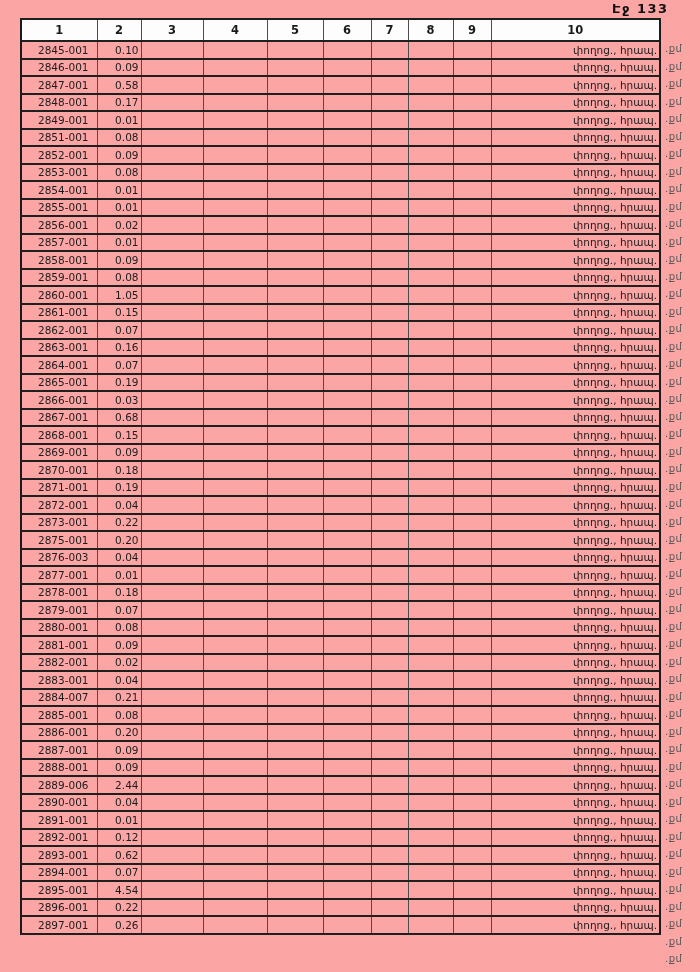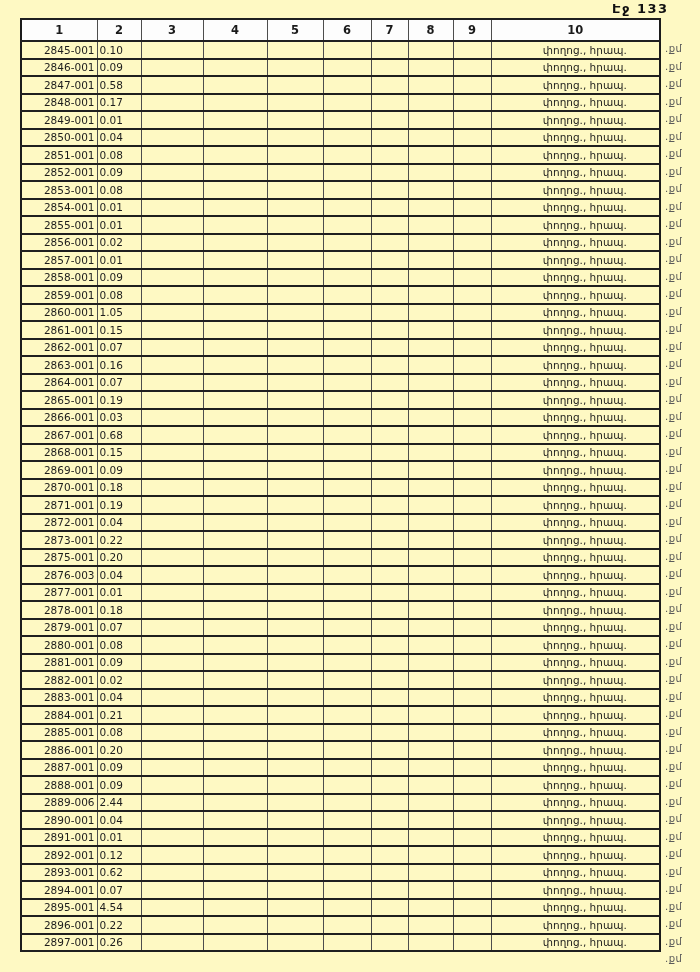--- a/index.html
+++ b/index.html
@@ -1,20 +1,20 @@
 <!DOCTYPE html>
 <html><head>
 <meta charset="utf-8">
 <style>
   html,body { margin:0; padding:0; }
   body {
     width:700px; height:972px; background:#ffffff; overflow:hidden;
     font-family:"DejaVu Sans","Liberation Sans",sans-serif; color:#161616;
   }
-  .page { position:relative; width:700px; height:972px; background:#fef9c3;text-decoration:underline; }
+  .page { position:relative; width:700px; height:972px; background:#fca5a5;text-decoration:underline; }
   .page-label {
     position:absolute; top:1px; left:612px;
     font-size:13px; font-weight:bold; letter-spacing:1.5px; color:#111;
   }
   table.doc-table {
     position:absolute; left:20px; top:18px; width:641px;
     border-collapse:collapse; table-layout:fixed;
     border:2px solid #1b1b1b;
   }
   .doc-table th, .doc-table td {
@@ -24,23 +24,23 @@
     border-bottom:2px solid #1f1f1f;
     padding:0 2px; overflow:hidden; white-space:nowrap;
   }
   .doc-table thead tr { height:22px; }
   .doc-table th {
     font-size:11.5px; font-weight:600; text-align:center;
     color:#1a1a1a; background:#fdfdfd;
   }
   .doc-table tbody tr { height:17.51px; }
   .doc-table td { font-size:10.5px; line-height:1; color:#1c1c1c; }
-  td.c-id     { text-align:right;  padding-left:5px; }
-  td.c-val    { text-align:left; }
-  td.c-street { text-align:center;  padding-left:21px;margin-top:30px; }
+  td.c-id     { text-align:left;  padding-left:16px; }
+  td.c-val    { text-align:right; }
+  td.c-street { text-align:right;  padding-left:21px;margin-top:30px; }
   .margin-col { position:absolute; left:665px; top:40px; width:35px; }
   .margin-mark {
     height:17.51px; display:flex; align-items:center;
     font-size:10px; color:#5a5a5a; letter-spacing:0.5px;
   }
 </style>
 </head>
 <body>
 
 <div class="page">
@@ -129,32 +129,20 @@
     <td></td>
     <td></td>
     <td></td>
     <td></td>
     <td></td>
     <td></td>
     <td></td>
     <td class="c-street">փողոց., հրապ.</td>
   </tr>
         <tr>
-    <td class="c-id">2850-001</td>
-    <td class="c-val">0.04</td>
-    <td></td>
-    <td></td>
-    <td></td>
-    <td></td>
-    <td></td>
-    <td></td>
-    <td></td>
-    <td class="c-street">փողոց., հրապ.</td>
-  </tr>
-        <tr>
     <td class="c-id">2851-001</td>
     <td class="c-val">0.08</td>
     <td></td>
     <td></td>
     <td></td>
     <td></td>
     <td></td>
     <td></td>
     <td></td>
     <td class="c-street">փողոց., հրապ.</td>
@@ -525,21 +513,21 @@
     <td></td>
     <td></td>
     <td></td>
     <td></td>
     <td></td>
     <td></td>
     <td></td>
     <td class="c-street">փողոց., հրապ.</td>
   </tr>
         <tr>
-    <td class="c-id">2884-001</td>
+    <td class="c-id">2884-007</td>
     <td class="c-val">0.21</td>
     <td></td>
     <td></td>
     <td></td>
     <td></td>
     <td></td>
     <td></td>
     <td></td>
     <td class="c-street">փողոց., հրապ.</td>
   </tr>

